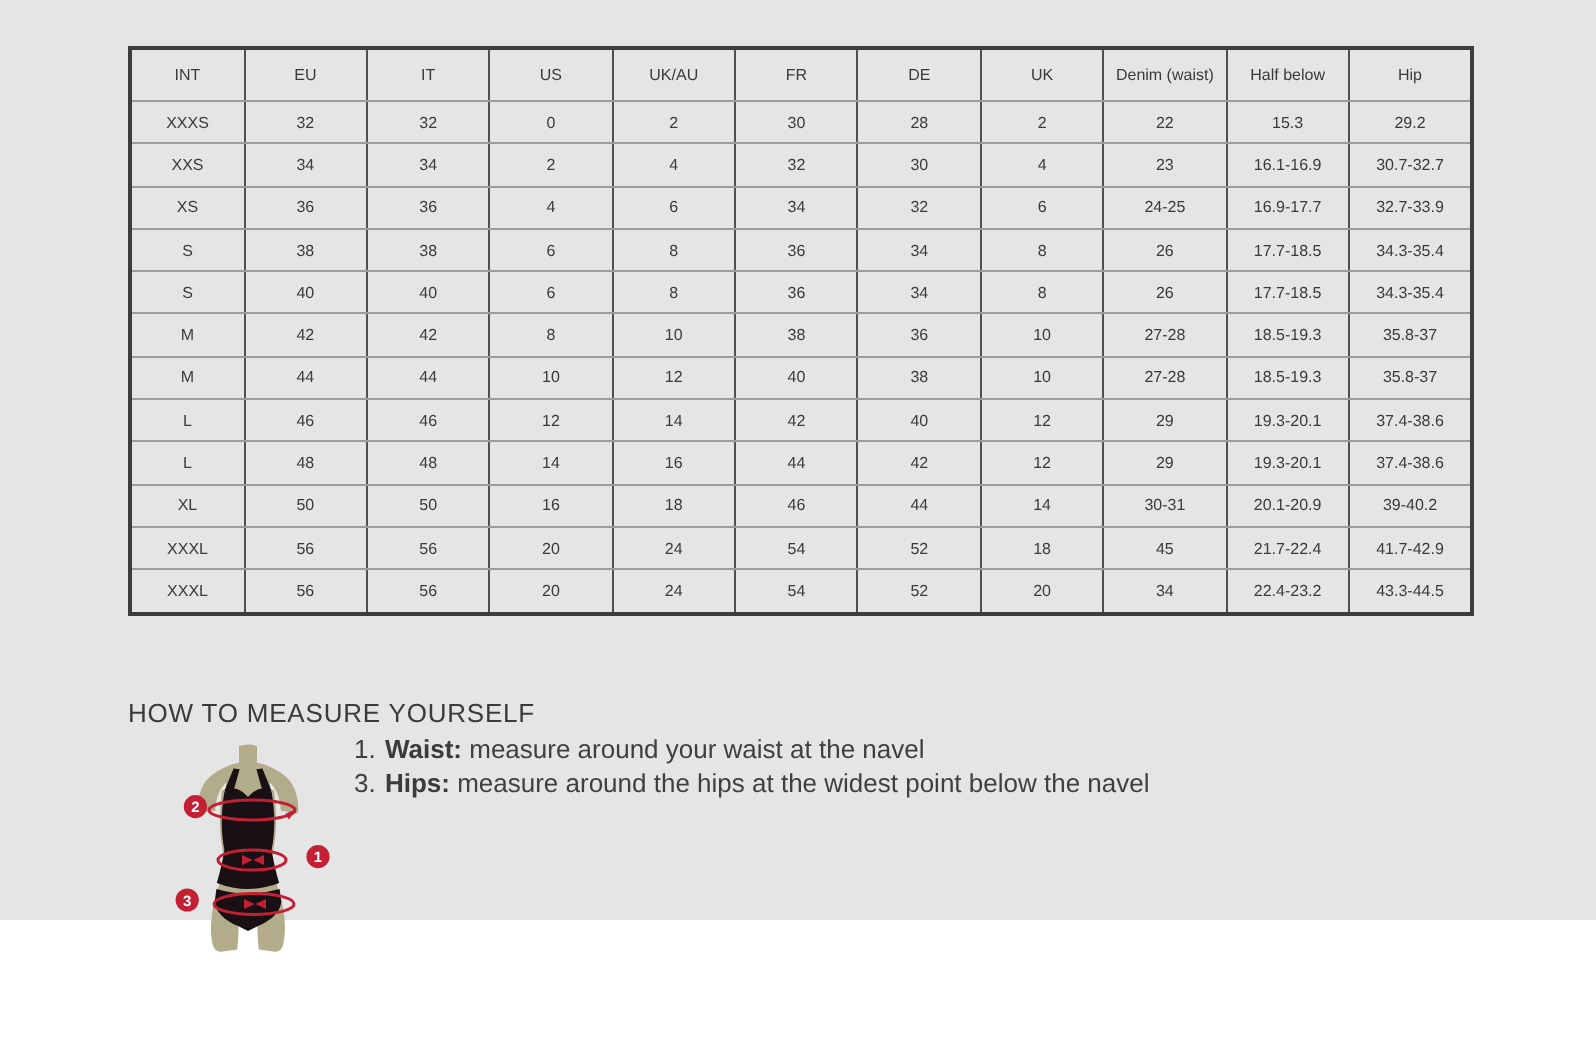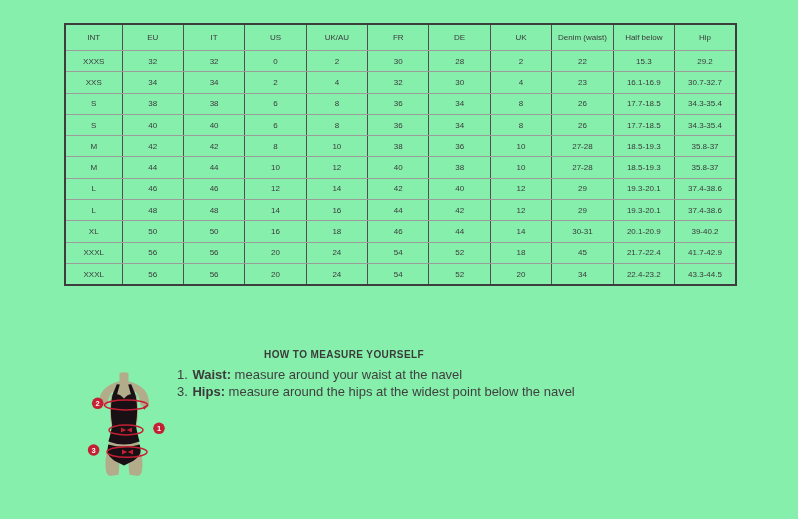--- a/index.html
+++ b/index.html
@@ -7,22 +7,22 @@
     padding: 0;
     background: #ffffff;
     width: 798px;
     height: 519px;
     overflow: hidden;
     font-family: "Liberation Sans", sans-serif;
   }
   .page {
     position: relative;
     width: 798px;
-    height: 519px;
-    background: #86efac;
+    height: 460px;
+    background: #e5e5e5;
   }
 
   
   .size-table-wrap {
     position: absolute;
     left: 64px;
     top: 23px;
     width: 673px;
   }
   table.size-table {
@@ -53,25 +53,24 @@
   
   .measure {
     position: absolute;
     left: 64px;
     top: 349px;
     width: 560px;
     height: 165px;
   }
   .measure h2 {
     margin: 0;
-    font-size: 10px;
-    font-weight: 700;
+    font-size: 13px;
+    font-weight: 400;
     letter-spacing: 0.4px;
     color: #3b3b3a;
-    text-align: center;
   }
   .figure {
     position: absolute;
     left: 21px;
     top: 22px;
     width: 110px;
     height: 110px;
   }
   .steps {
     position: absolute;
@@ -154,20 +153,33 @@
             <td>2</td>
             <td>4</td>
             <td>32</td>
             <td>30</td>
             <td>4</td>
             <td>23</td>
             <td>16.1-16.9</td>
             <td>30.7-32.7</td>
           </tr>
           <tr>
+            <td>XS</td>
+            <td>36</td>
+            <td>36</td>
+            <td>4</td>
+            <td>6</td>
+            <td>34</td>
+            <td>32</td>
+            <td>6</td>
+            <td>24-25</td>
+            <td>16.9-17.7</td>
+            <td>32.7-33.9</td>
+          </tr>
+          <tr>
             <td>S</td>
             <td>38</td>
             <td>38</td>
             <td>6</td>
             <td>8</td>
             <td>36</td>
             <td>34</td>
             <td>8</td>
             <td>26</td>
             <td>17.7-18.5</td>

